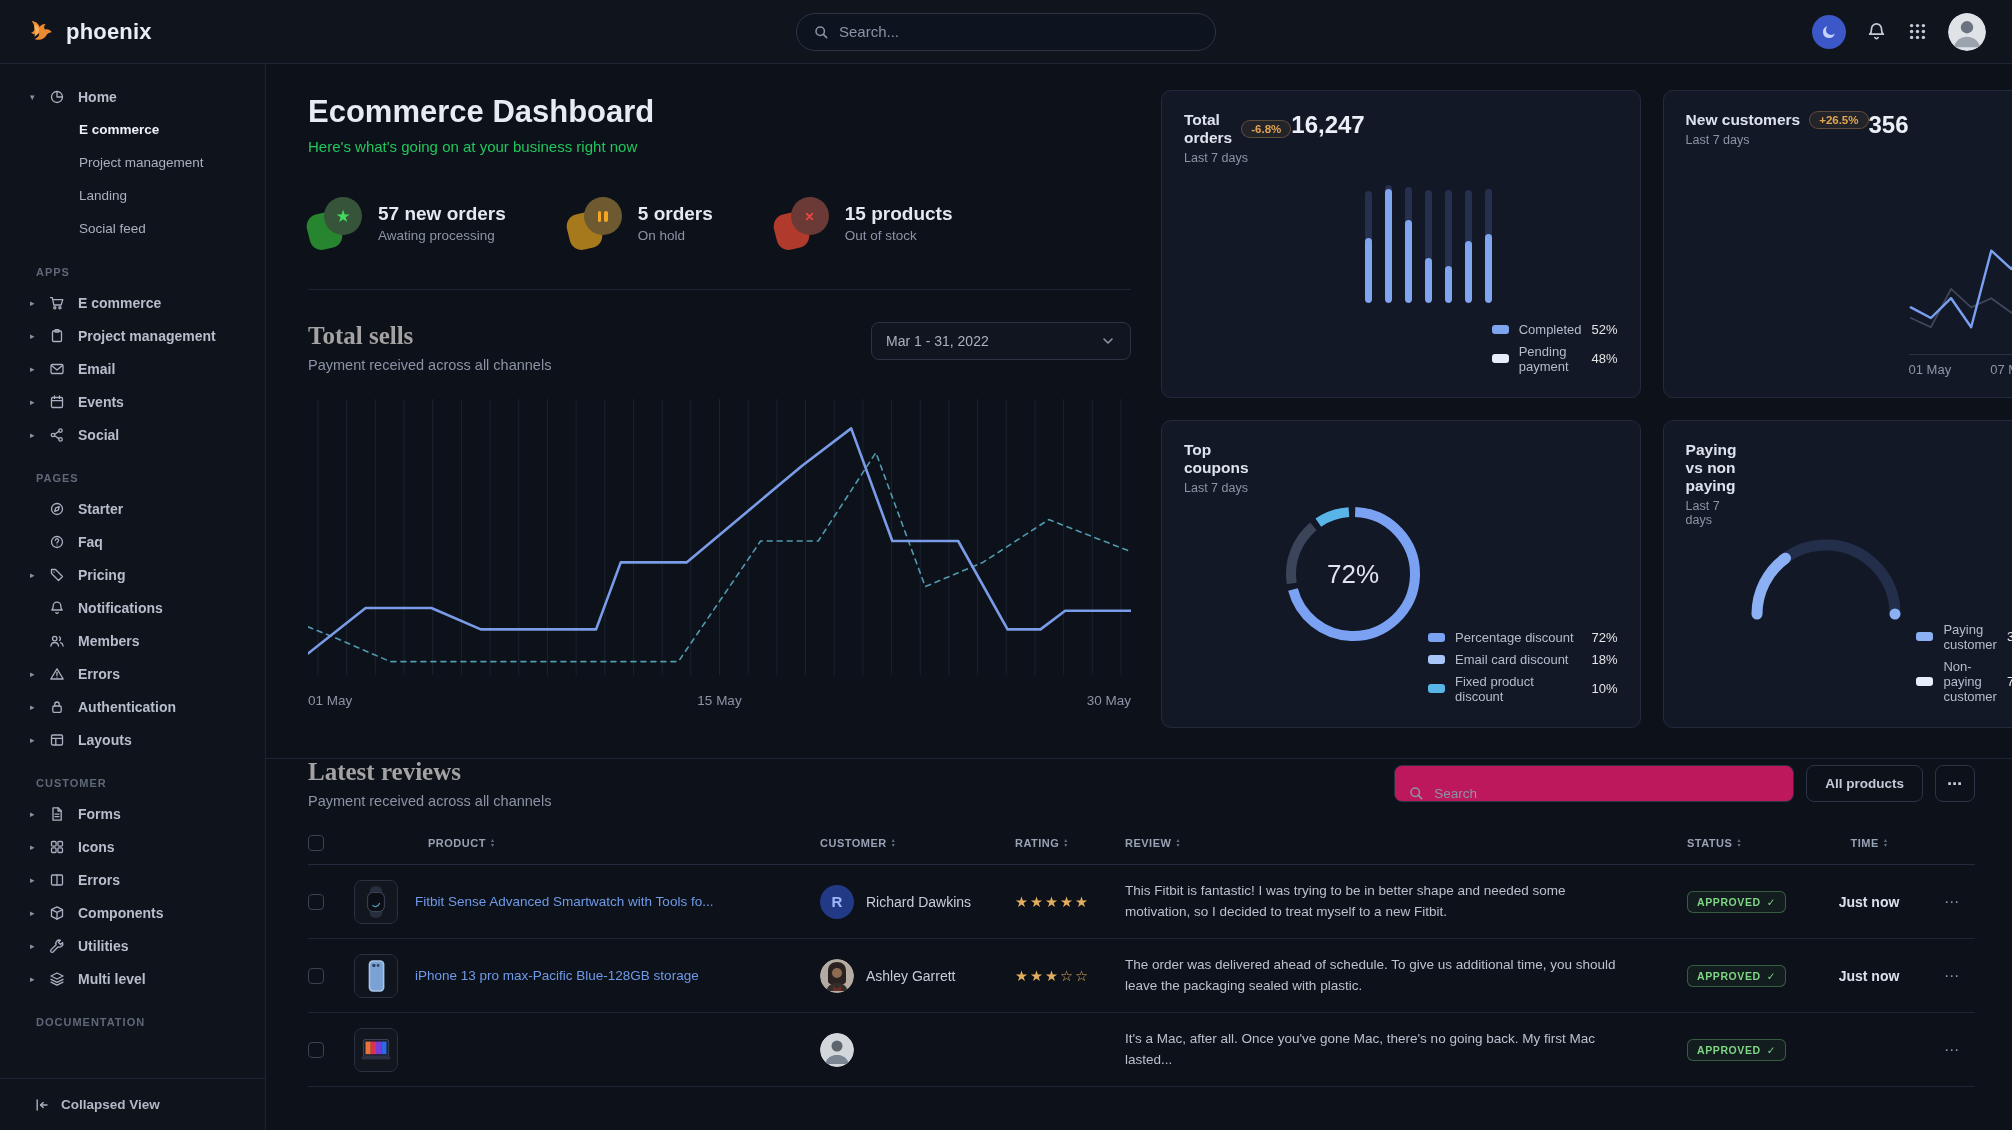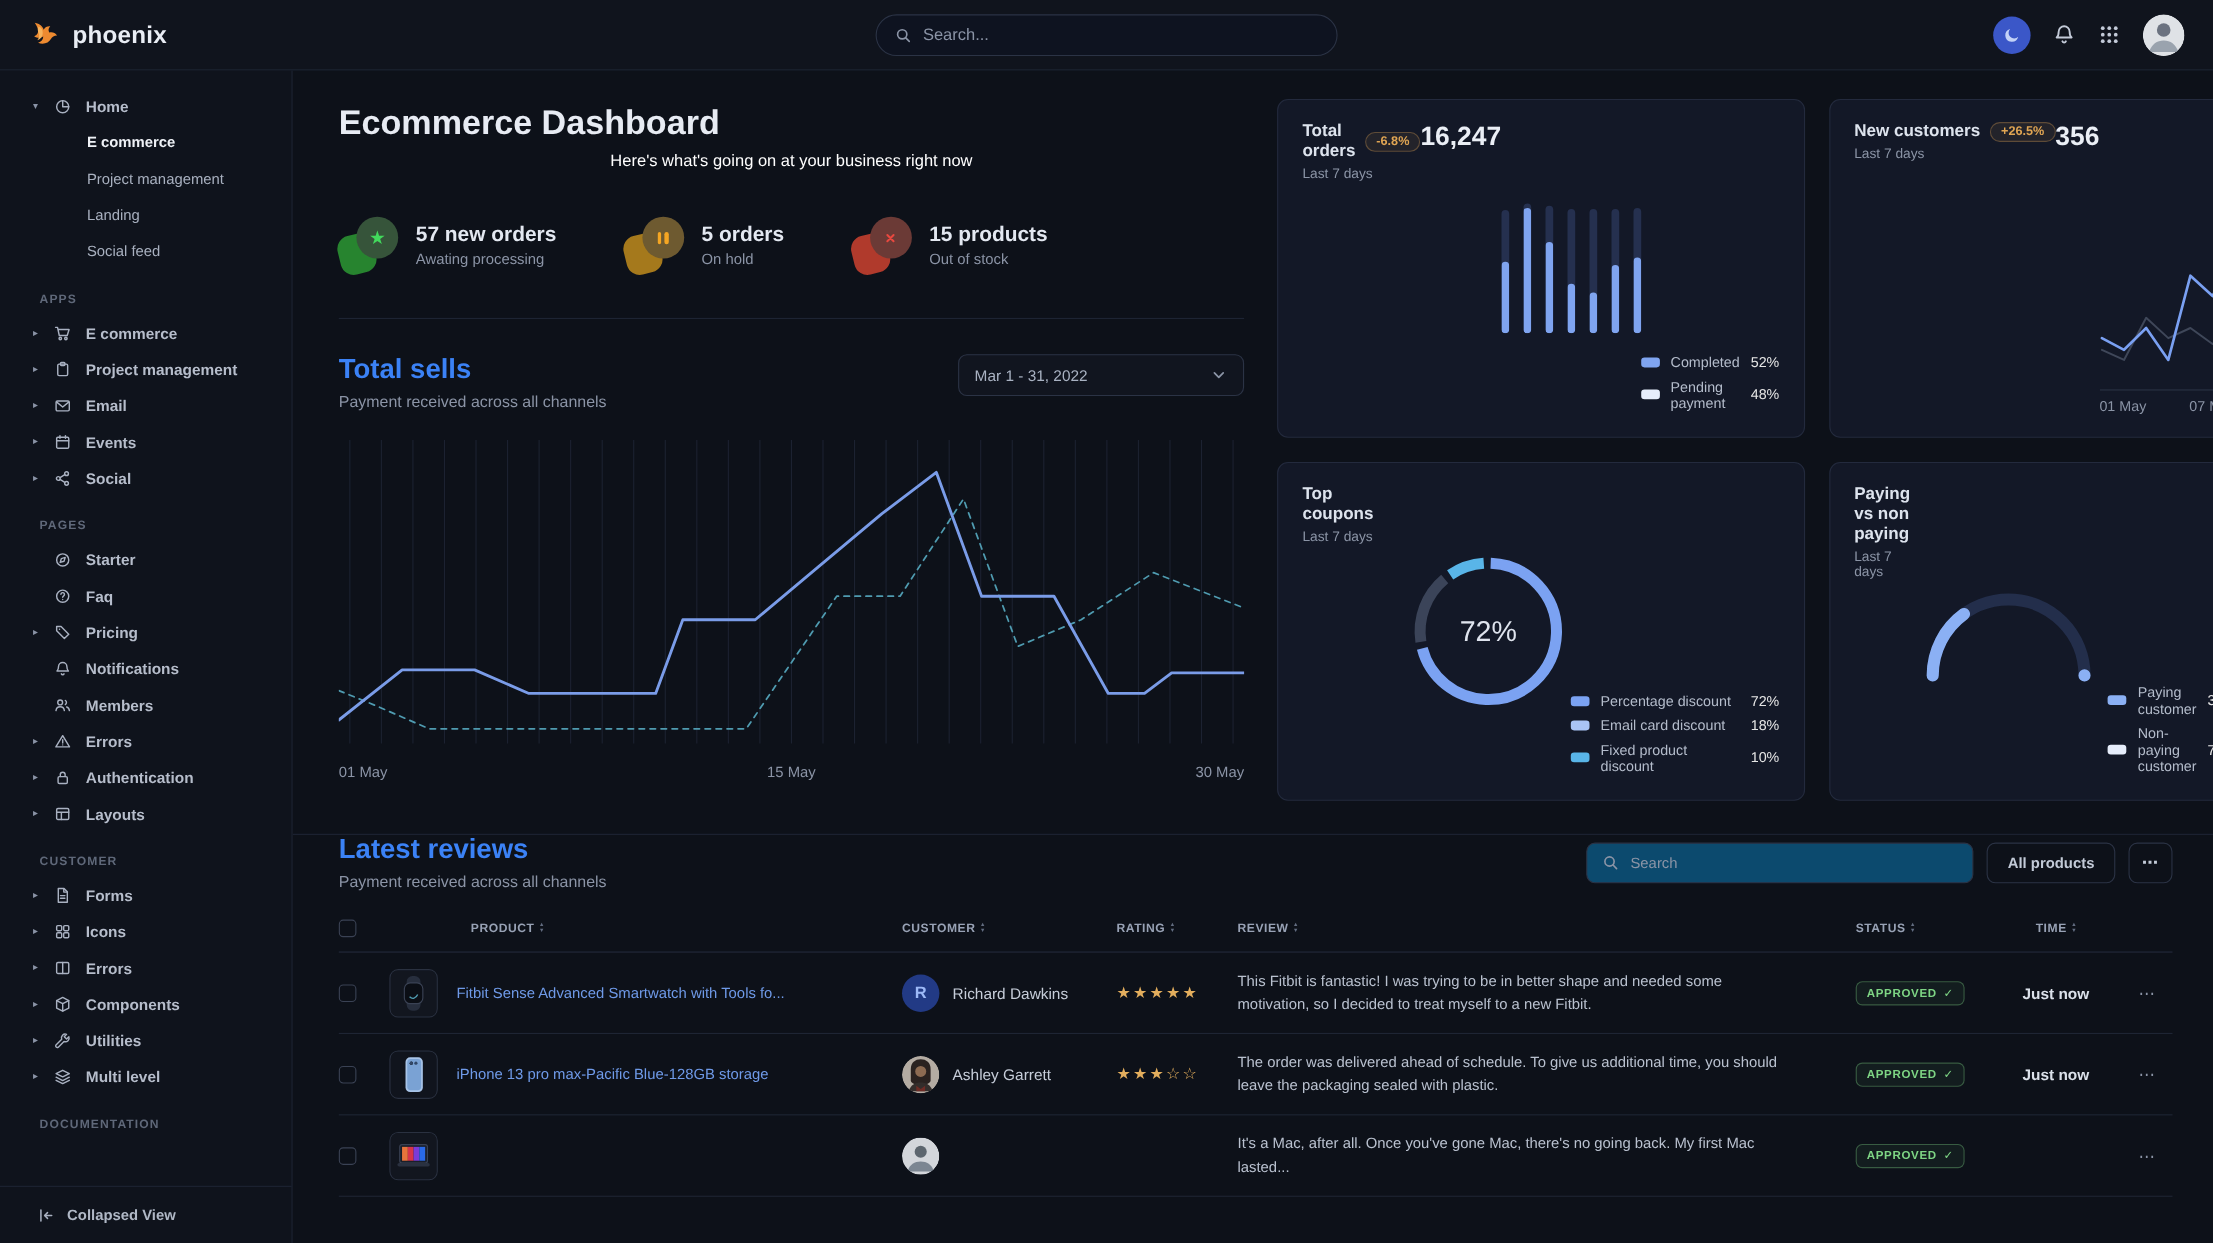--- a/index.html
+++ b/index.html
@@ -68,41 +68,41 @@
     border-top:1px solid #1d2433; height:52px; display:flex; align-items:center;
     gap:11px; padding-left:34px; color:#b0b8c6; font-size:13.5px; font-weight:600; cursor:pointer;
   }
   .side-footer .ic { color:#a9b1c1; display:flex; }
 
   
   .main { flex:1; padding:26px 37px 0 42px; overflow:hidden; }
   .dash-top { display:grid; grid-template-columns:1fr 814px; column-gap:30px; }
 
   h1.page-title { font-size:31px; font-weight:700; color:#e7ebf3; margin:4px 0 8px; }
-  .page-sub { font-size:15px; color:#ffffff;text-align:center; }
+  .page-sub { font-size:15px; color:#22c55e; }
 
   .stats-row { margin-top:42px; display:flex; gap:62px; }
   .stat { display:flex; align-items:center; gap:14px; }
   .stat-icon { position:relative; width:56px; height:52px; flex-shrink:0; }
   .stat-blob { position:absolute; left:0; bottom:0; width:33px; height:36px; border-radius:12px; transform:rotate(-14deg); }
   .stat-circle { position:absolute; right:2px; top:0; width:38px; height:38px; border-radius:50%; display:flex; align-items:center; justify-content:center; }
   .t-success .stat-blob { background:#27842f; } .t-success .stat-circle { background:#36543a; }
   .t-warning .stat-blob { background:#a5791c; } .t-warning .stat-circle { background:#6e5a30; }
   .t-danger  .stat-blob { background:#b03a2c; } .t-danger  .stat-circle { background:#6b3a36; }
   .stat-star { color:#42d95c; font-size:17px; line-height:1; }
   .stat-pause { display:flex; gap:3px; }
   .stat-pause i { display:block; width:3.5px; height:11px; border-radius:2px; background:#f5a623; }
   .stat-x svg { width:13px; height:13px; }
   .stat-value { font-size:19px; font-weight:700; color:#e3e8f1; }
   .stat-cap { font-size:13.5px; color:#8b94a6; margin-top:3px; }
 
   .divider { border-top:1px solid #1d2433; margin-top:40px; }
 
   .ts-header { margin-top:32px; display:flex; align-items:flex-start; justify-content:space-between; }
-  h2.sec-title { font-size:25px; font-weight:700; color:#3b82f6; }
+  h2.sec-title { font-size:25px; font-weight:700; color:#a3a3a3;font-family:Liberation Serif, serif; }
   .sec-sub { font-size:14.5px; color:#8b94a6; margin-top:7px; }
   .select {
     width:260px; height:38px; border:1px solid #2b3345; border-radius:8px; background:#11151f;
     display:flex; align-items:center; justify-content:space-between; padding:0 14px;
     color:#a9b2c2; font-size:14px; cursor:pointer;
   }
   .select .ic { color:#8b94a6; }
 
   .ts-chart { margin-top:22px; }
   .ts-chart svg.plot { width:100%; height:290px; }
@@ -143,22 +143,22 @@
     position:absolute; inset:0; display:flex; align-items:center; justify-content:center;
     font-size:26px; color:#dfe4ee; font-weight:500;
   }
 
   
   .reviews { margin-top:30px; position:relative; }
   .reviews::before { content:""; position:absolute; top:0; left:-42px; right:-37px; border-top:1px solid #1d2433; }
   .rev-header { display:flex; align-items:center; }
   .rev-controls { margin-left:auto; display:flex; gap:12px; align-items:center; }
   .rev-search {
-    width:352px; height:37px; border:1px solid #2b3345; border-radius:8px;
-    display:flex; align-items:center; gap:10px; padding:0 13px; background:#0c4a6e;
+    width:400px; height:37px; border:1px solid #2b3345; border-radius:8px;
+    display:flex; align-items:flex-end; gap:10px; padding:0 13px; background:#be185d;
   }
   .rev-search .ic { color:#8b94a6; }
   .rev-search input { flex:1; background:transparent; border:none; outline:none; color:#c3cad6; font-size:13.5px; font-family:inherit; }
   .rev-search input::placeholder { color:#8b94a6; }
   .btn-ghost {
     height:37px; border:1px solid #2b3345; border-radius:8px; background:transparent;
     color:#c2cad7; font-size:13.5px; font-weight:700; padding:0 18px; cursor:pointer; font-family:inherit;
   }
   .btn-more { width:40px; padding:0; font-size:15px; letter-spacing:1px; }
 

